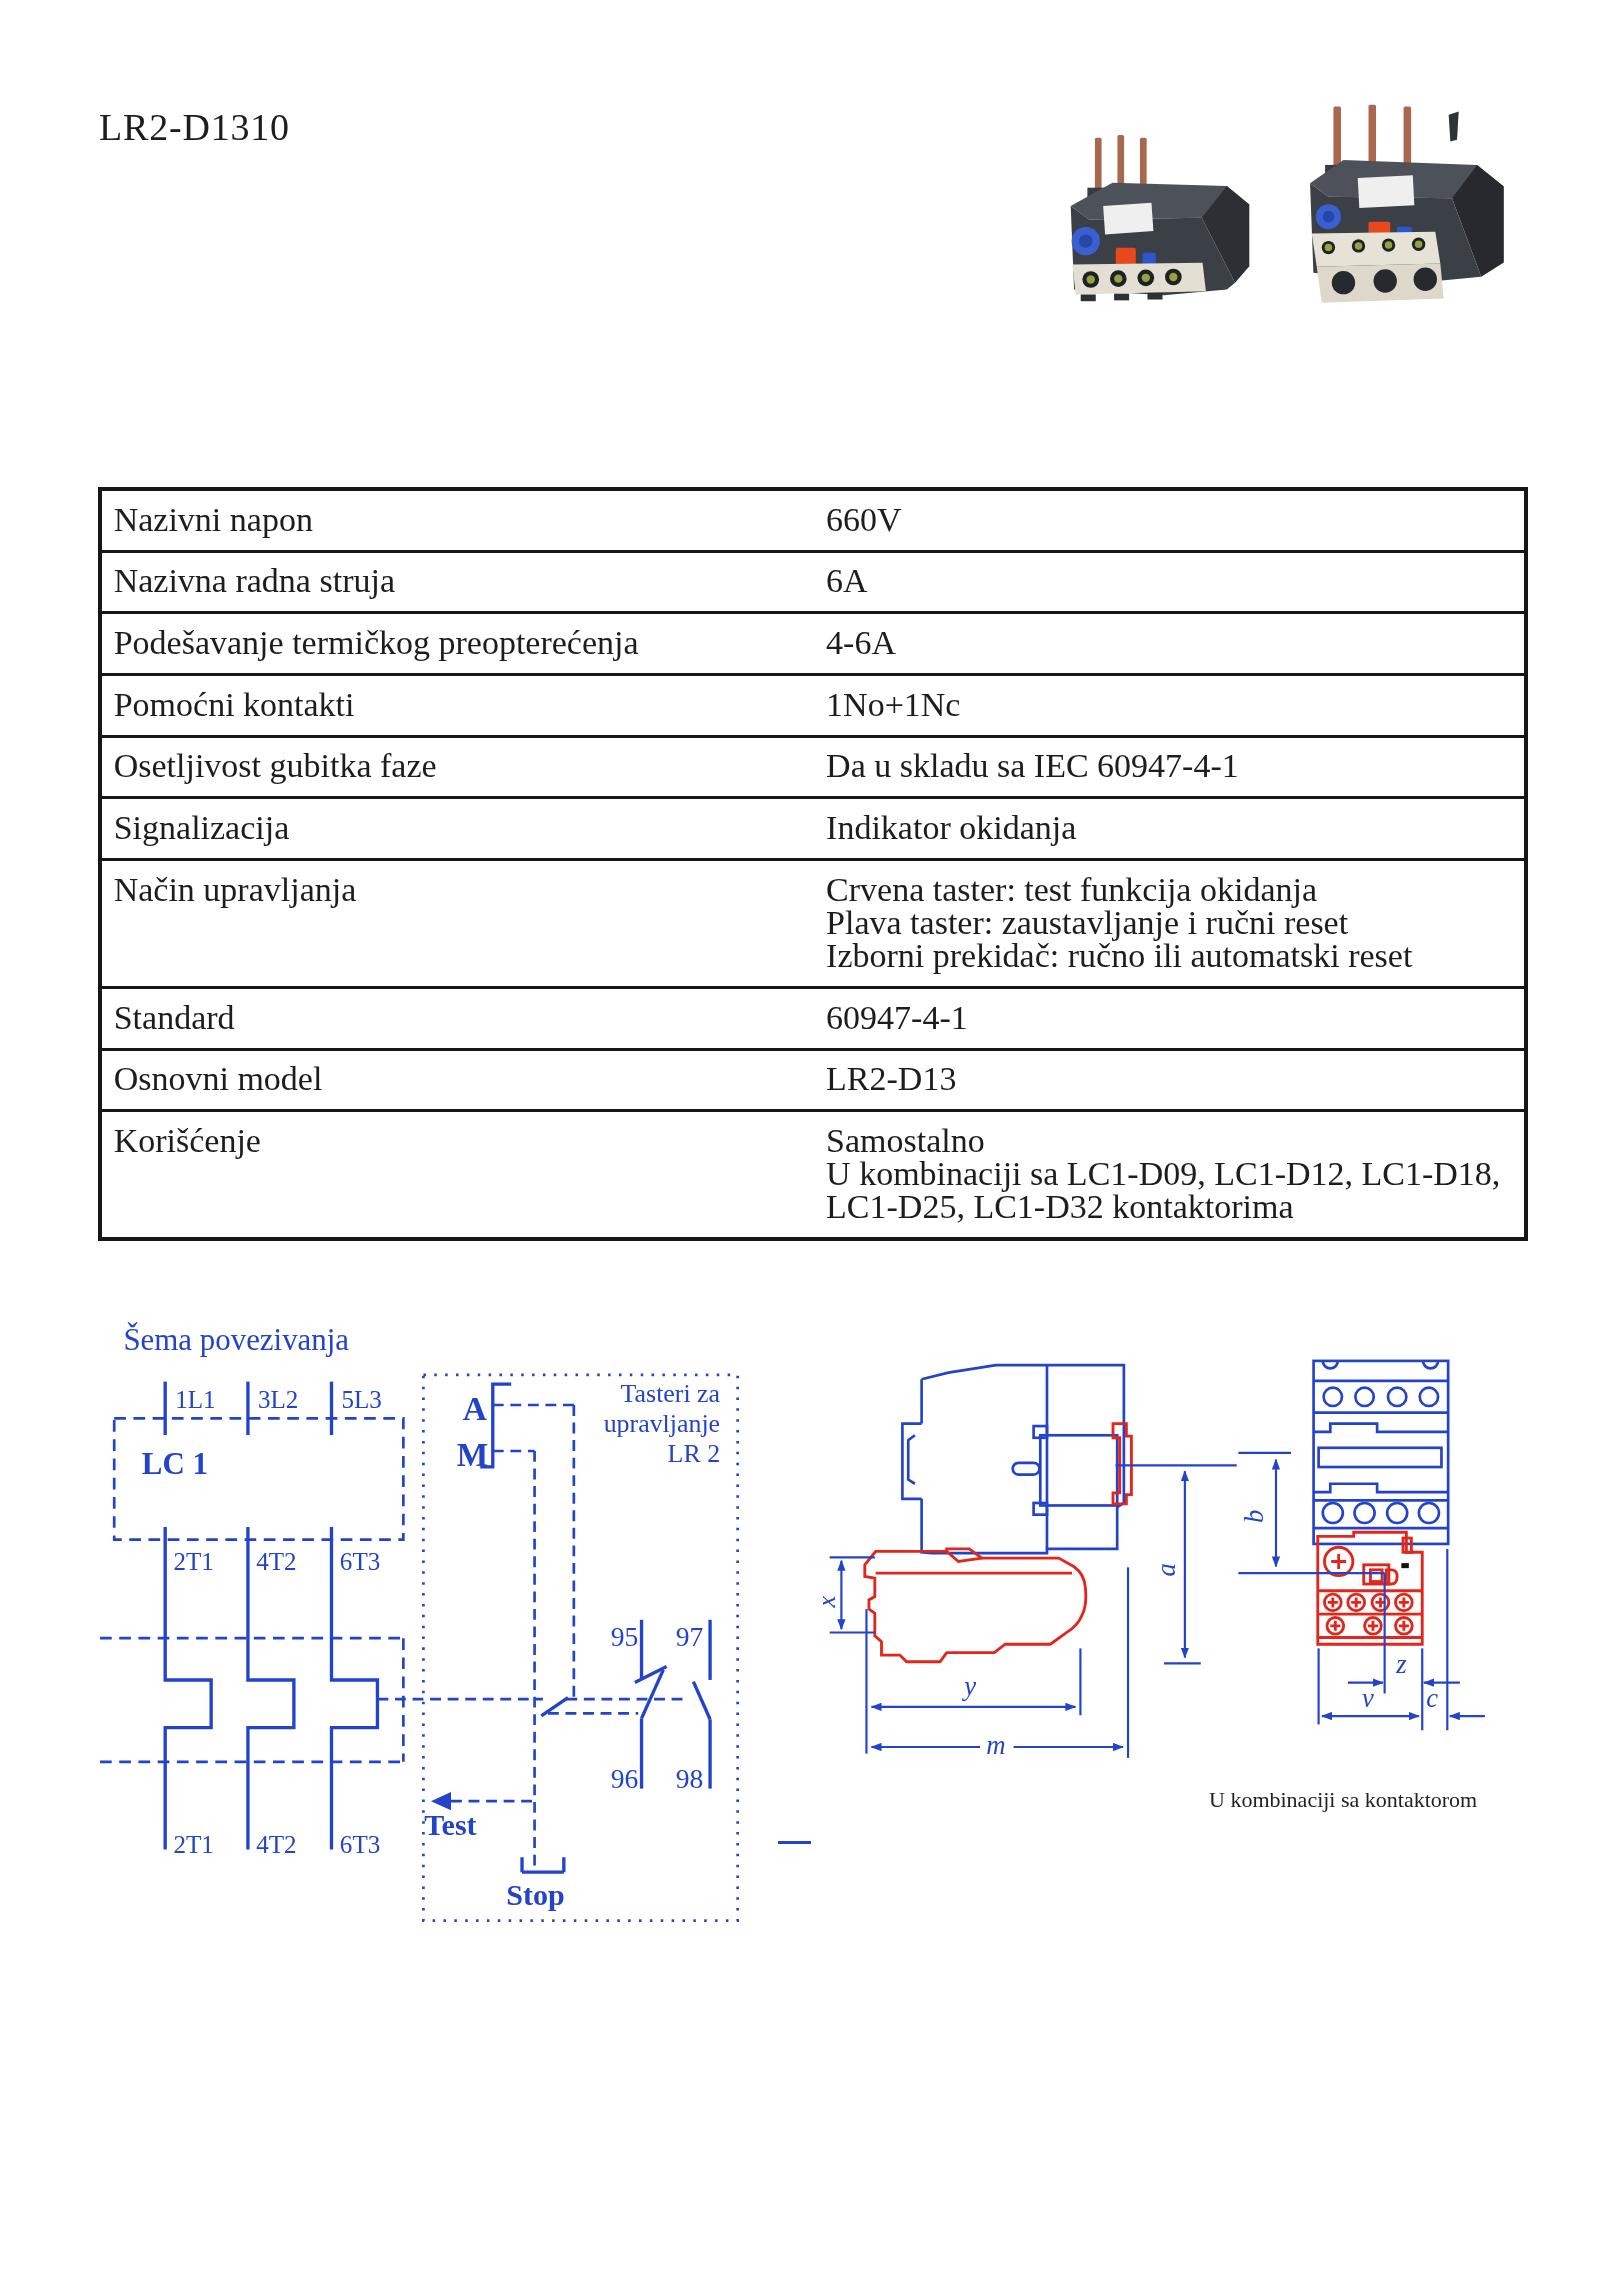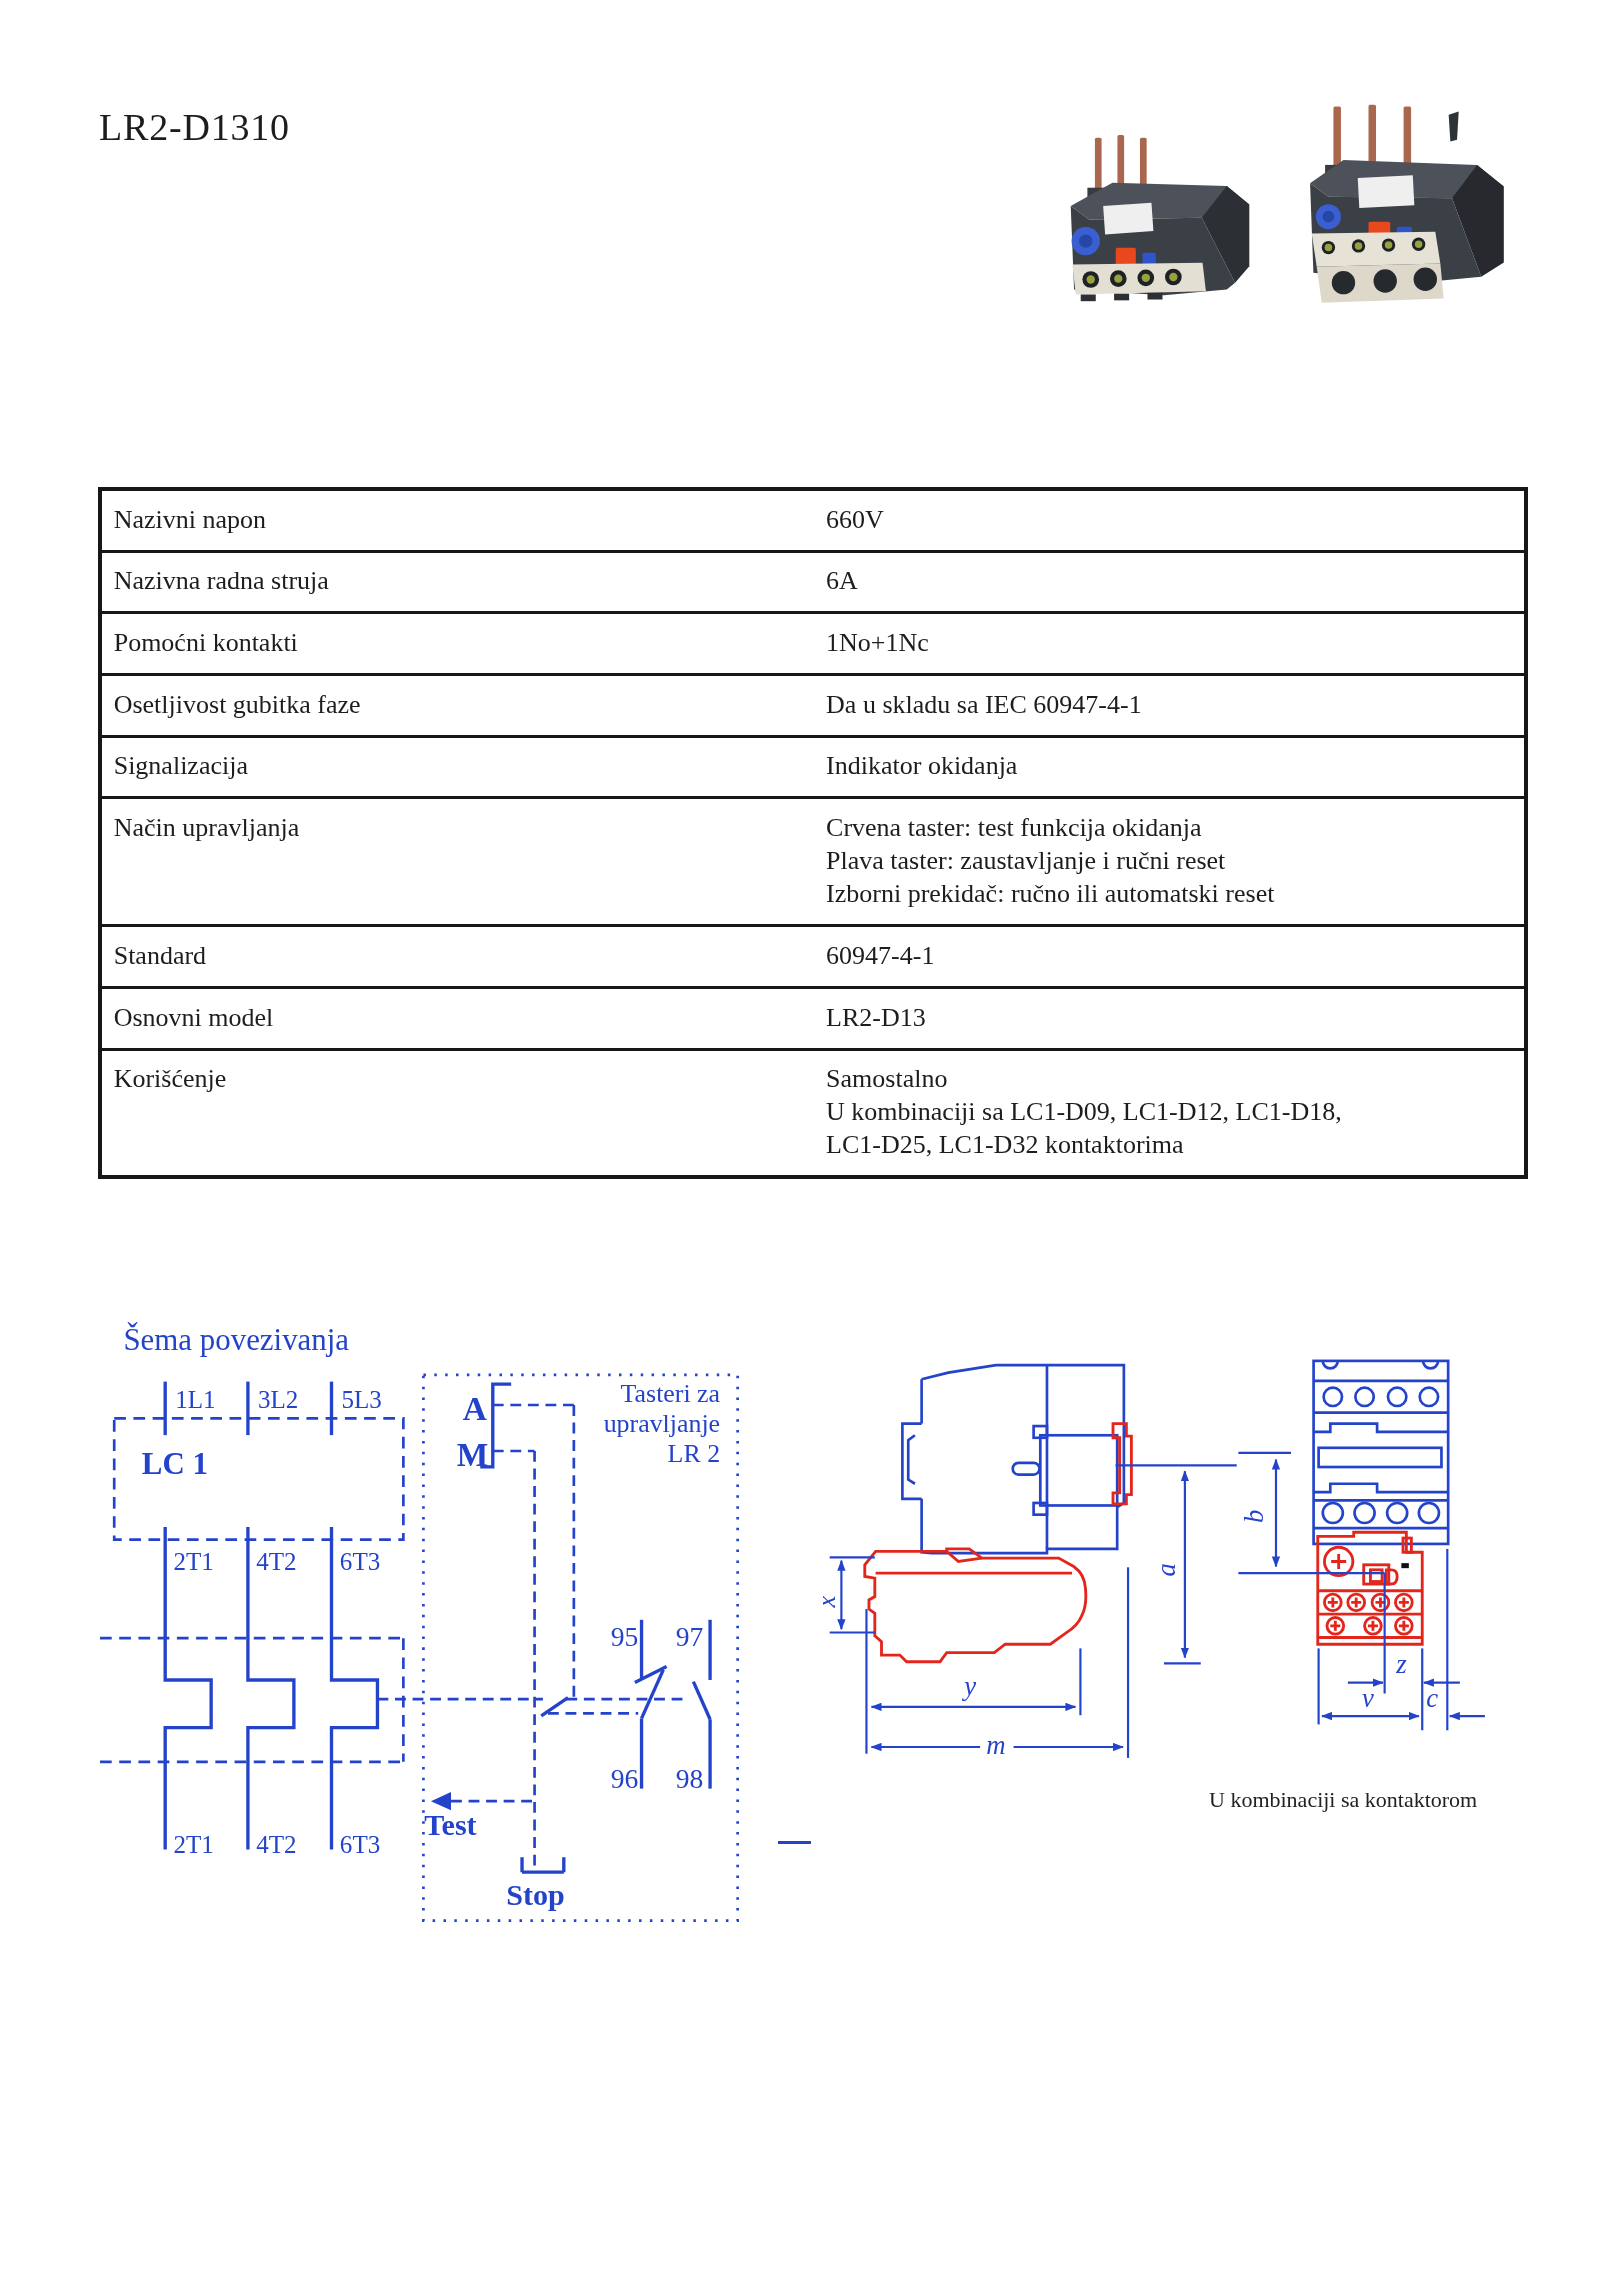--- a/index.html
+++ b/index.html
@@ -4,21 +4,21 @@
 <style>
   html,body{margin:0;padding:0;background:#fff}
   .page{position:relative;width:1623px;height:2238px;background:#ffffff;
         font-family:"Liberation Serif",serif;color:#1d1d1d;overflow:hidden}
   .doc-title{position:absolute;left:99px;top:105px;font-size:38px;letter-spacing:0.8px}
   .photo{position:absolute}
   .photo1{left:1039px;top:124px;width:242px;height:205px}
   .photo2{left:1285px;top:99px;width:238px;height:227px}
   table.spec{position:absolute;left:98px;top:487px;width:1430px;border-collapse:collapse;
              table-layout:fixed;border:4.2px solid #171717}
-  table.spec td{border-top:3.3px solid #171717;font-size:26px;line-height:33px;
+  table.spec td{border-top:3.3px solid #171717;font-size:34px;line-height:33px;
                 vertical-align:top;padding:11.7px 8.4px 14px 11.7px}
   table.spec td.lbl{width:679px}
   table.spec td.val{padding-left:25px;white-space:pre-line}
   .wiring{position:absolute;left:100px;top:1308px;width:702px;height:652px}
   .dims{position:absolute;left:823px;top:1354px;width:748px;height:435px}
   .caption{position:absolute;left:1209px;top:1787px;font-size:22px;color:#222}
   .stray-dash{position:absolute;left:778px;top:1841px;width:33px;height:3.3px;background:#2443cb}
   svg text{font-family:"Liberation Serif",serif}
   .bl{stroke:#2443cb;fill:none;stroke-width:4}
   .bl2{stroke:#2443cb;fill:none;stroke-width:3.2}
@@ -113,20 +113,24 @@
     <tbody>
       <tr>
         <td class="lbl">Nazivni napon</td>
         <td class="val">660V</td>
       </tr>
       <tr>
         <td class="lbl">Nazivna radna struja</td>
         <td class="val">6A</td>
       </tr>
       <tr>
+        <td class="lbl">Podešavanje termičkog preopterećenja</td>
+        <td class="val">4-6A</td>
+      </tr>
+      <tr>
         <td class="lbl">Pomoćni kontakti</td>
         <td class="val">1No+1Nc</td>
       </tr>
       <tr>
         <td class="lbl">Osetljivost gubitka faze</td>
         <td class="val">Da u skladu sa IEC 60947-4-1</td>
       </tr>
       <tr>
         <td class="lbl">Signalizacija</td>
         <td class="val">Indikator okidanja</td>

